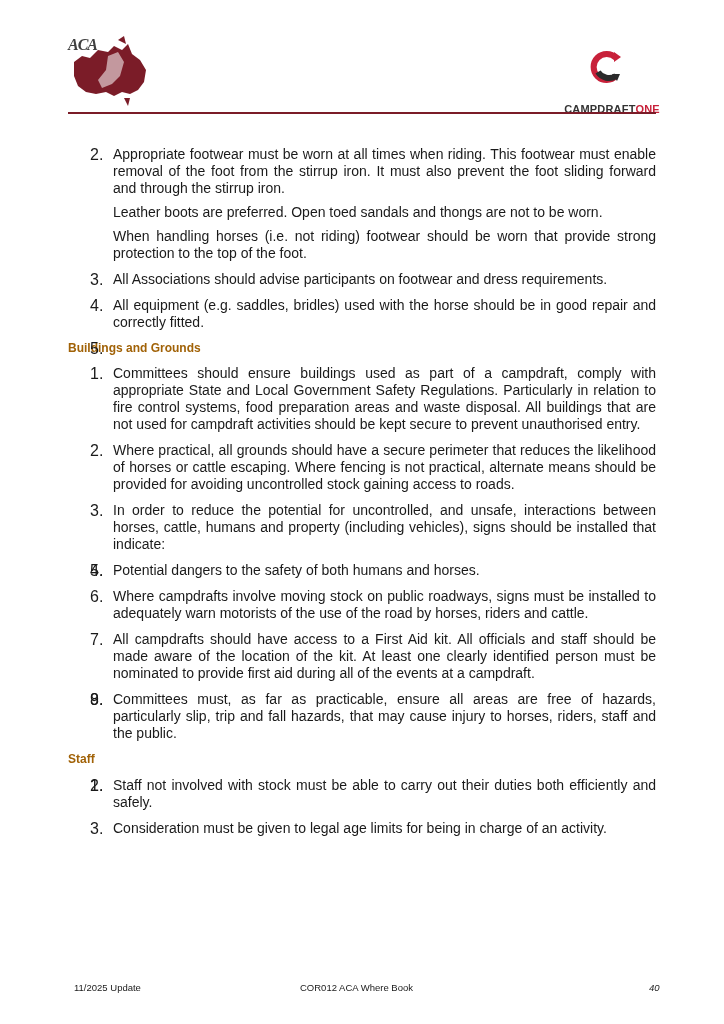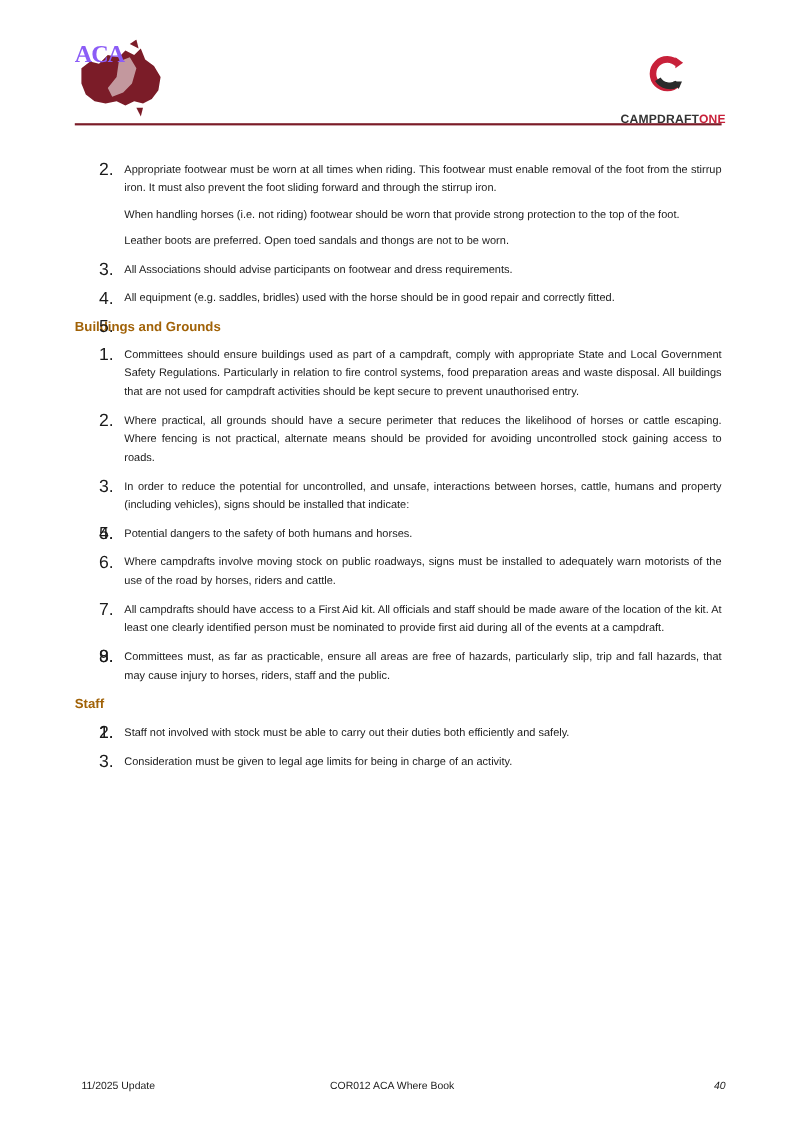--- a/index.html
+++ b/index.html
@@ -7,41 +7,41 @@
     width: 724px; height: 1024px; position: relative; overflow: hidden;
     font-family: "Liberation Sans", "DejaVu Sans", sans-serif;
     color: #1a1a1a;
   }
   .header { position: absolute; left: 0; top: 0; width: 724px; height: 120px; }
   .aca-logo { position: absolute; left: 68px; top: 36px; width: 86px; height: 72px; }
   .aca-logo svg { width: 100%; height: 100%; display: block; }
   .aca-text {
     position: absolute; left: 0; top: 0;
     font-family: "Liberation Serif", "DejaVu Serif", serif;
-    font-weight: bold; font-size: 22px; color: #8b5cf6; letter-spacing: -1px;
+    font-weight: bold; font-size: 16px; color: #404040; letter-spacing: -1px; font-style: italic;
   }
   .co-logo { position: absolute; left: 552px; top: 50px; width: 120px; height: 52px; }
   .co-mark { position: absolute; left: 38px; top: 0; width: 32px; height: 34px; }
   .co-mark svg { width: 100%; height: 100%; display: block; }
   .co-word {
     position: absolute; left: 0; top: 53px; width: 120px; text-align: center;
     font-family: "Liberation Sans", sans-serif; font-weight: bold; font-size: 11px;
     color: #333333; letter-spacing: 0.2px;
   }
   .co-word .accent { color: #c8213a; }
   .header-rule {
     position: absolute; left: 68px; top: 112px; width: 588px; height: 2px; background: #7b1c28;
   }
 
   .content { position: absolute; left: 0; top: 146px; width: 724px; }
   ol.items { list-style: none; margin: 0; padding: 0; }
   .item { position: relative; padding-left: 113px; padding-right: 68px; margin-bottom: 9px; }
   .num { position: absolute; left: 90px; top: 0; }
   .text, .para {
-    font-size: 10px; line-height: 17px; text-align: justify; margin: 0;
+    font-size: 14px; line-height: 17px; text-align: justify; margin: 0;
   }
   .para { margin-top: 7px; }
   .heading {
     margin: 2px 0 8px 68px; font-size: 12px; line-height: 17px; color: #a16207;
   }
   .footer { position: absolute; left: 0; top: 982px; width: 724px; font-size: 9.5px; color: #1a1a1a; }
   .f-left { position: absolute; left: 74px; }
   .f-center { position: absolute; left: 300px; }
   .f-right { position: absolute; left: 649px; font-style: italic; }
 </style>
@@ -73,22 +73,22 @@
 
   <div class="header-rule"></div>
 </div>
 
 <div class="content">
 
   <ol class="items">
     <li class="item">
       <span class="num">2.</span>
       <p class="text">Appropriate footwear must be worn at all times when riding. This footwear must enable removal of the foot from the stirrup iron. It must also prevent the foot sliding forward and through the stirrup iron.</p>
+      <p class="para">Leather boots are preferred. Open toed sandals and thongs are not to be worn.</p>
       <p class="para">When handling horses (i.e. not riding) footwear should be worn that provide strong protection to the top of the foot.</p>
-      <p class="para">Leather boots are preferred. Open toed sandals and thongs are not to be worn.</p>
     </li>
     <li class="item">
       <span class="num">3.</span>
       <p class="text">All Associations should advise participants on footwear and dress requirements.</p>
     </li>
     <li class="item">
       <span class="num">4.</span>
       <p class="text">All equipment (e.g. saddles, bridles) used with the horse should be in good repair and correctly fitted.</p>
     </li>
     <li class="item">

